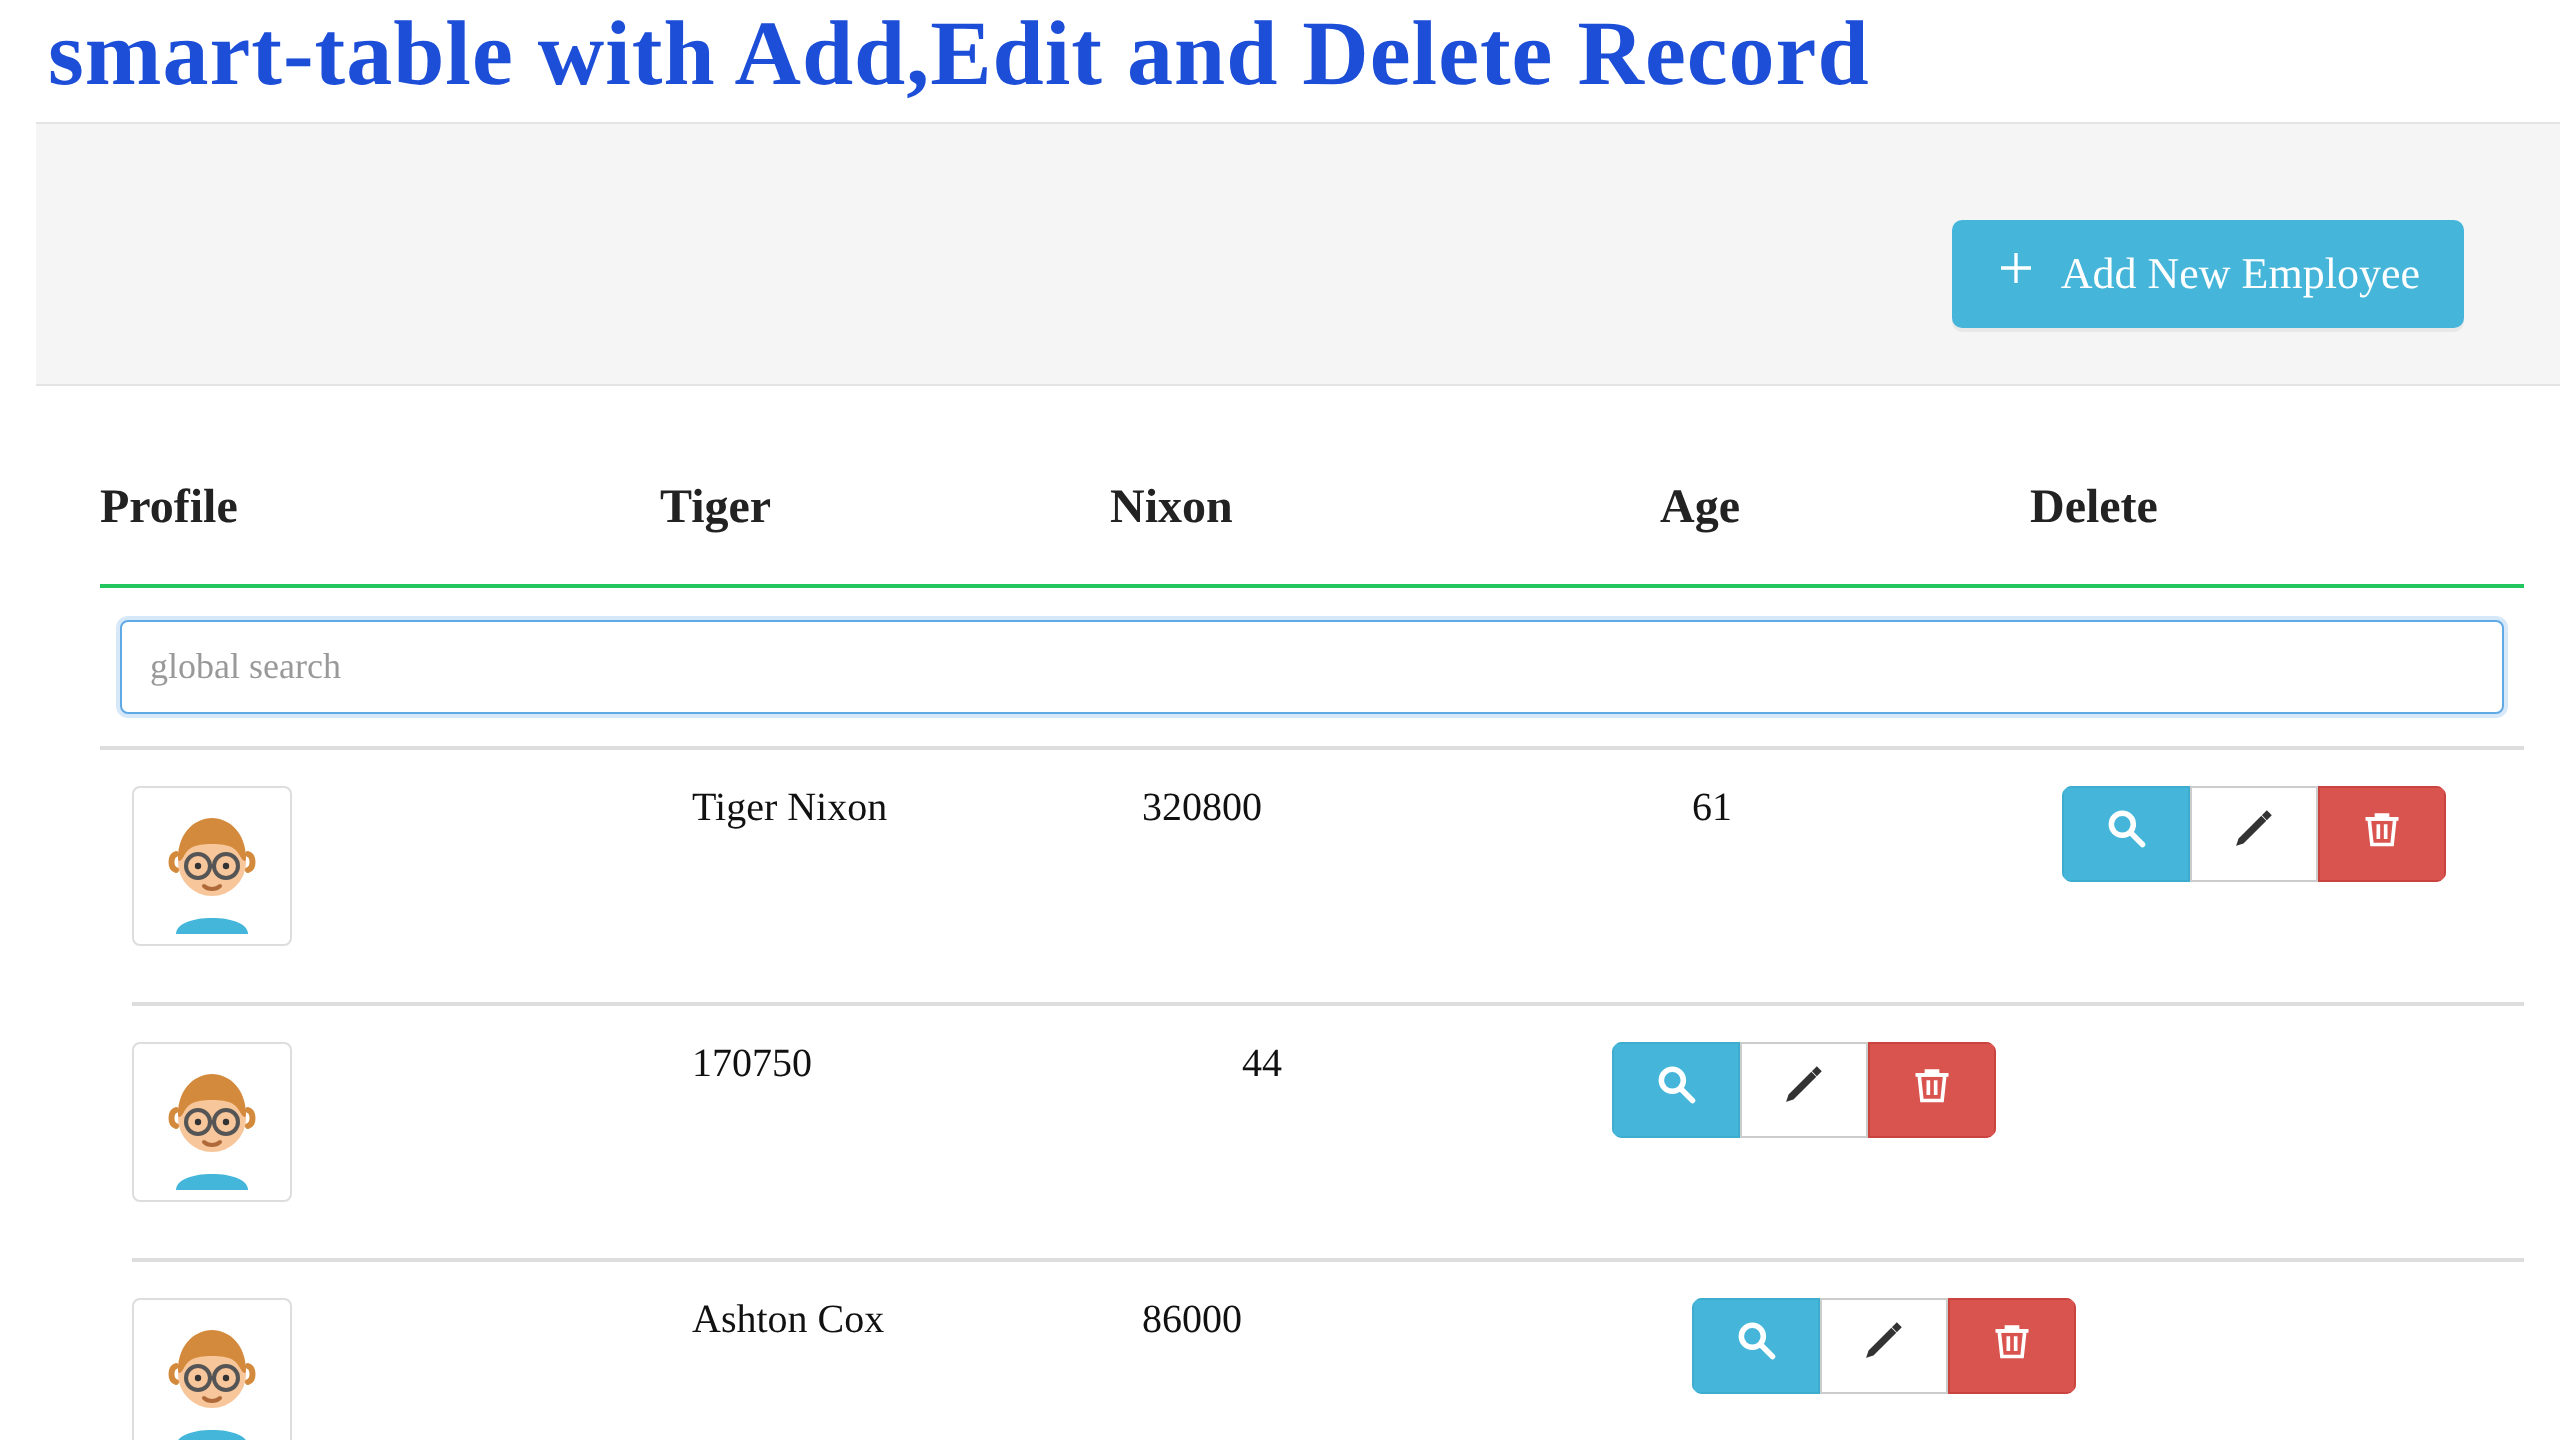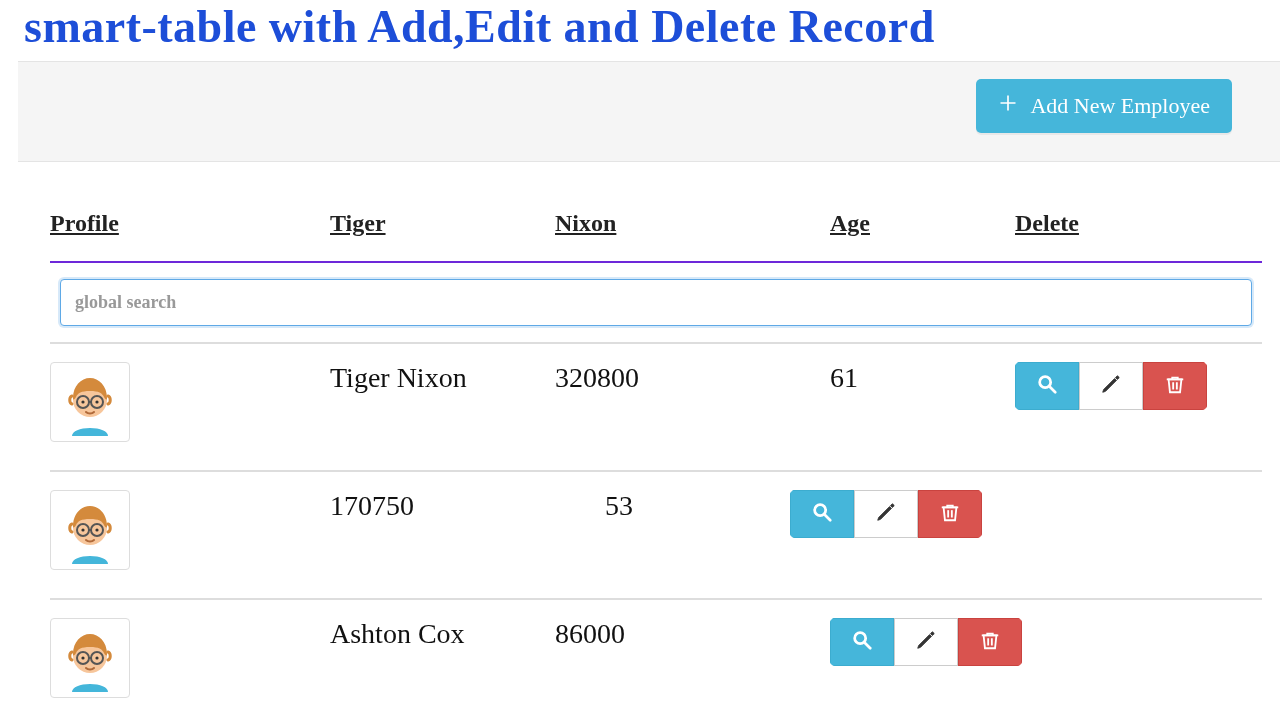--- a/index.html
+++ b/index.html
@@ -16,21 +16,21 @@
     color: #1d4ed8;
     margin: 0 0 8px 24px;
     letter-spacing: 0.5px;
   }
   .panel {
     background: #f5f5f5;
     border: 1px solid #e4e4e4;
     border-left: none;
     border-right: none;
     margin: 0 0 0 18px;
-    padding: 17px 48px 28px;
+    padding: 48px 48px 28px;
     display: flex;
     justify-content: flex-end;
   }
   .btn {
     display: inline-flex;
     align-items: center;
     border: none;
     border-radius: 5px;
     cursor: pointer;
     font-family: inherit;
@@ -42,25 +42,24 @@
     padding: 14px 22px;
     gap: 12px;
     box-shadow: 0 2px 0 rgba(0,0,0,0.05);
   }
   .btn-add .plus-icon { width: 20px; height: 20px; }
 
   .table-wrap { margin: 30px 18px 0 50px; }
   .header-row {
     display: flex;
     padding: 18px 0 24px;
-    border-bottom: 2px solid #6d28d9;
+    border-bottom: 2px solid #22c55e;
     font-weight: 700;
     font-size: 24px;
     color: #222;
-    text-decoration: underline;
   }
   .col-profile { flex: 0 0 280px; }
   .col-name    { flex: 0 0 225px; }
   .col-salary  { flex: 0 0 275px; }
   .col-age     { flex: 0 0 185px; }
   .col-action  { flex: 1 1 auto; }
 
   .search-row {
     padding: 16px 10px 16px 10px;
     border-bottom: 2px solid #ddd;
@@ -68,30 +67,30 @@
   .search-input {
     width: 100%;
     padding: 12px 14px;
     border: 1px solid #5fa9e6;
     border-radius: 4px;
     font-size: 18px;
     color: #333;
     outline: none;
     box-shadow: 0 0 0 2px rgba(95,169,230,0.25);
     font-family: inherit;
-    font-weight: bold;
   }
   .search-input::placeholder { color: #999; }
   .data-row {
     display: flex;
     align-items: flex-start;
     padding: 18px 0 28px;
     border-bottom: 2px solid #ddd;
-    font-size: 28px;
+    font-size: 20px;
     color: #111;
+    margin-left: 16px;
   }
   .avatar {
     width: 80px; height: 80px;
     border: 1px solid #ddd;
     border-radius: 4px;
     background: #fff;
     padding: 4px;
     display: flex; align-items: center; justify-content: center;
   }
   .action-group {
@@ -178,21 +177,21 @@
       </div>
       <div class="data-row">
         <div class="col-profile">
           <div class="avatar">
             <svg class="face" viewBox="0 0 68 68">
               <use href="#avatar-face"></use>
             </svg>
           </div>
         </div>
         <div class="col-salary">170750</div>
-        <div class="col-age">53</div>
+        <div class="col-age">44</div>
         <div class="col-action"><div class="action-group">
             <div class="action-btn action-view">
               <span><svg viewBox="0 0 24 24">
                   <use href="#ico-search"></use>
                 </svg></span>
             </div>
             <div class="action-btn action-edit">
               <span><svg viewBox="0 0 24 24">
                   <use href="#ico-pencil"></use>
                 </svg></span>

